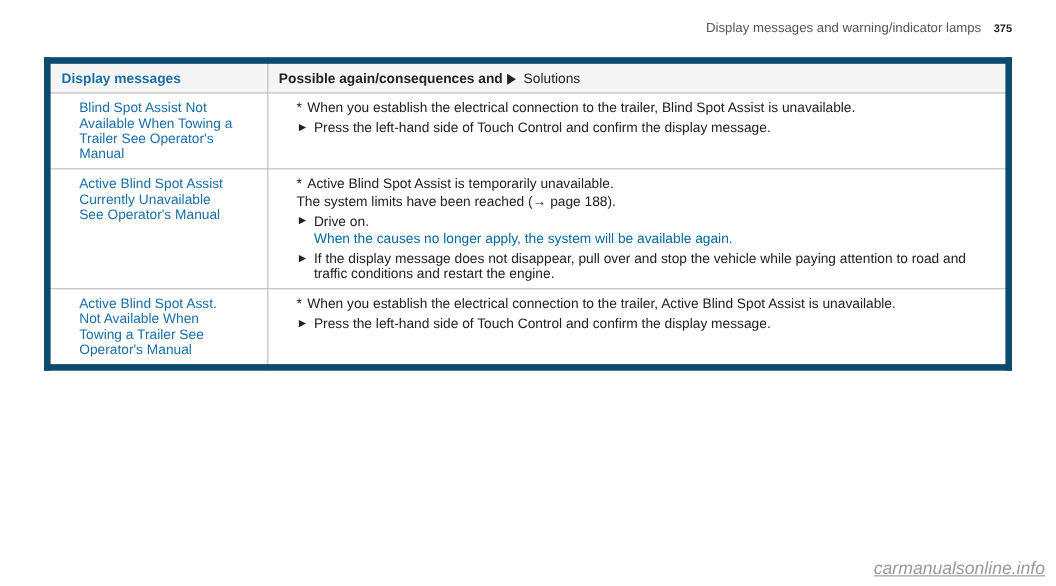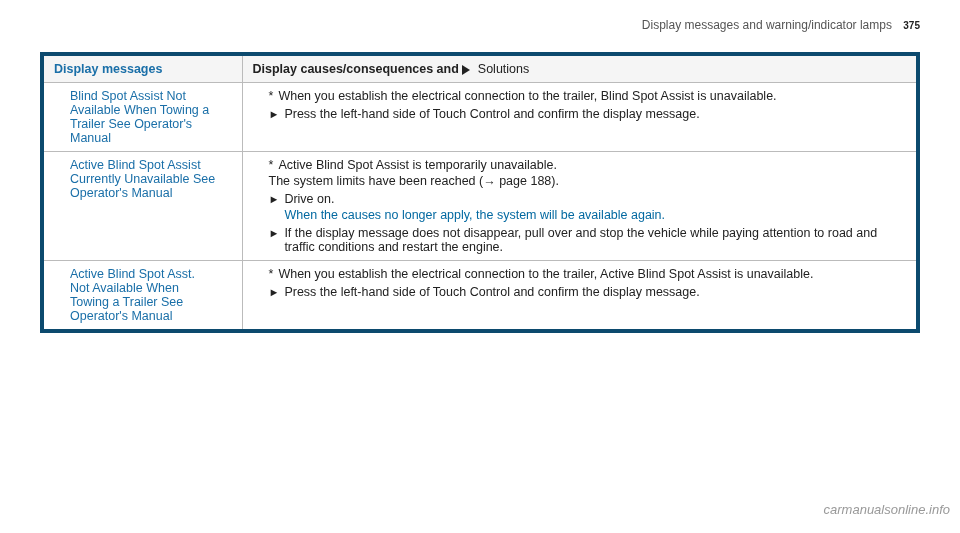--- a/index.html
+++ b/index.html
@@ -23,21 +23,21 @@
       font-size: 10px;
       color: #222;
       margin-left: 8px;
     }
     .content-area {
       padding: 10px 40px 20px 40px;
     }
     table {
       width: 100%;
       border-collapse: collapse;
-      border: 4px solid #0c4a6e;
+      border: 6px solid #0c4a6e;
       font-size: 12.5px;
     }
     th {
       background: #f5f5f5;
       border: 1px solid #bbb;
       padding: 6px 10px;
       text-align: left;
       font-weight: bold;
       font-size: 12.5px;
     }
@@ -86,44 +86,45 @@
       border-bottom: 5px solid transparent;
       border-left: 8px solid #222;
       margin-right: 4px;
       vertical-align: middle;
     }
     th .solutions-label {
       font-weight: normal;
     }
     .watermark {
       position: fixed;
-      bottom: 16px;
+      bottom: 6px;
       right: 10px;
-      font-size: 13px;
+      font-size: 16px;
       color: #999;
       font-style: italic;
+      text-decoration: underline;
     }
   </style>
 </head>
 <body>
 
 <div class="page-header">
   <span>Display messages and warning/indicator lamps</span>
   <span class="page-number">375</span>
 </div>
 
 <div class="content-area">
   <table>
     <thead>
       <tr>
         <th class="col-display">
           <span>Display messages</span>
         </th>
         <th class="col-causes">
-          <span>Display causes/consequences and</span>
+          <span>Possible again/consequences and</span>
           <span class="solutions-arrow"></span>
           <span class="solutions-label">Solutions</span>
         </th>
       </tr>
     </thead>
     <tbody id="table-body">
     <tr>
           <td class="col-display">Blind Spot Assist Not Available When Towing a Trailer See Operator's Manual</td>
           <td class="col-causes">
             <div class="star-line" style="margin-top: 0px;">

